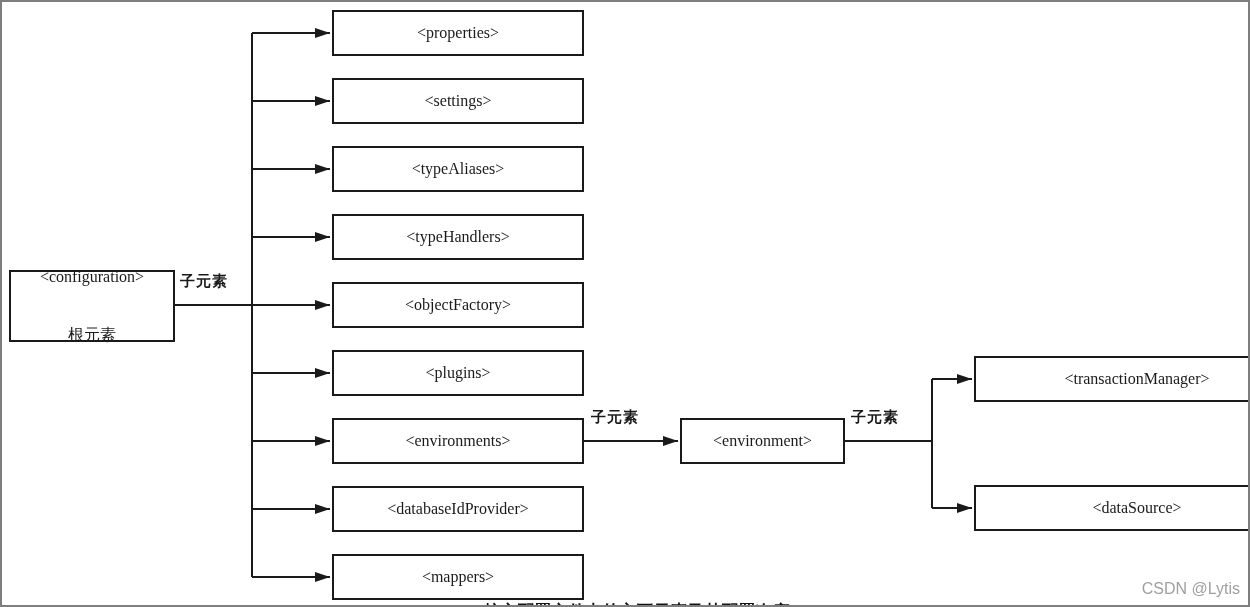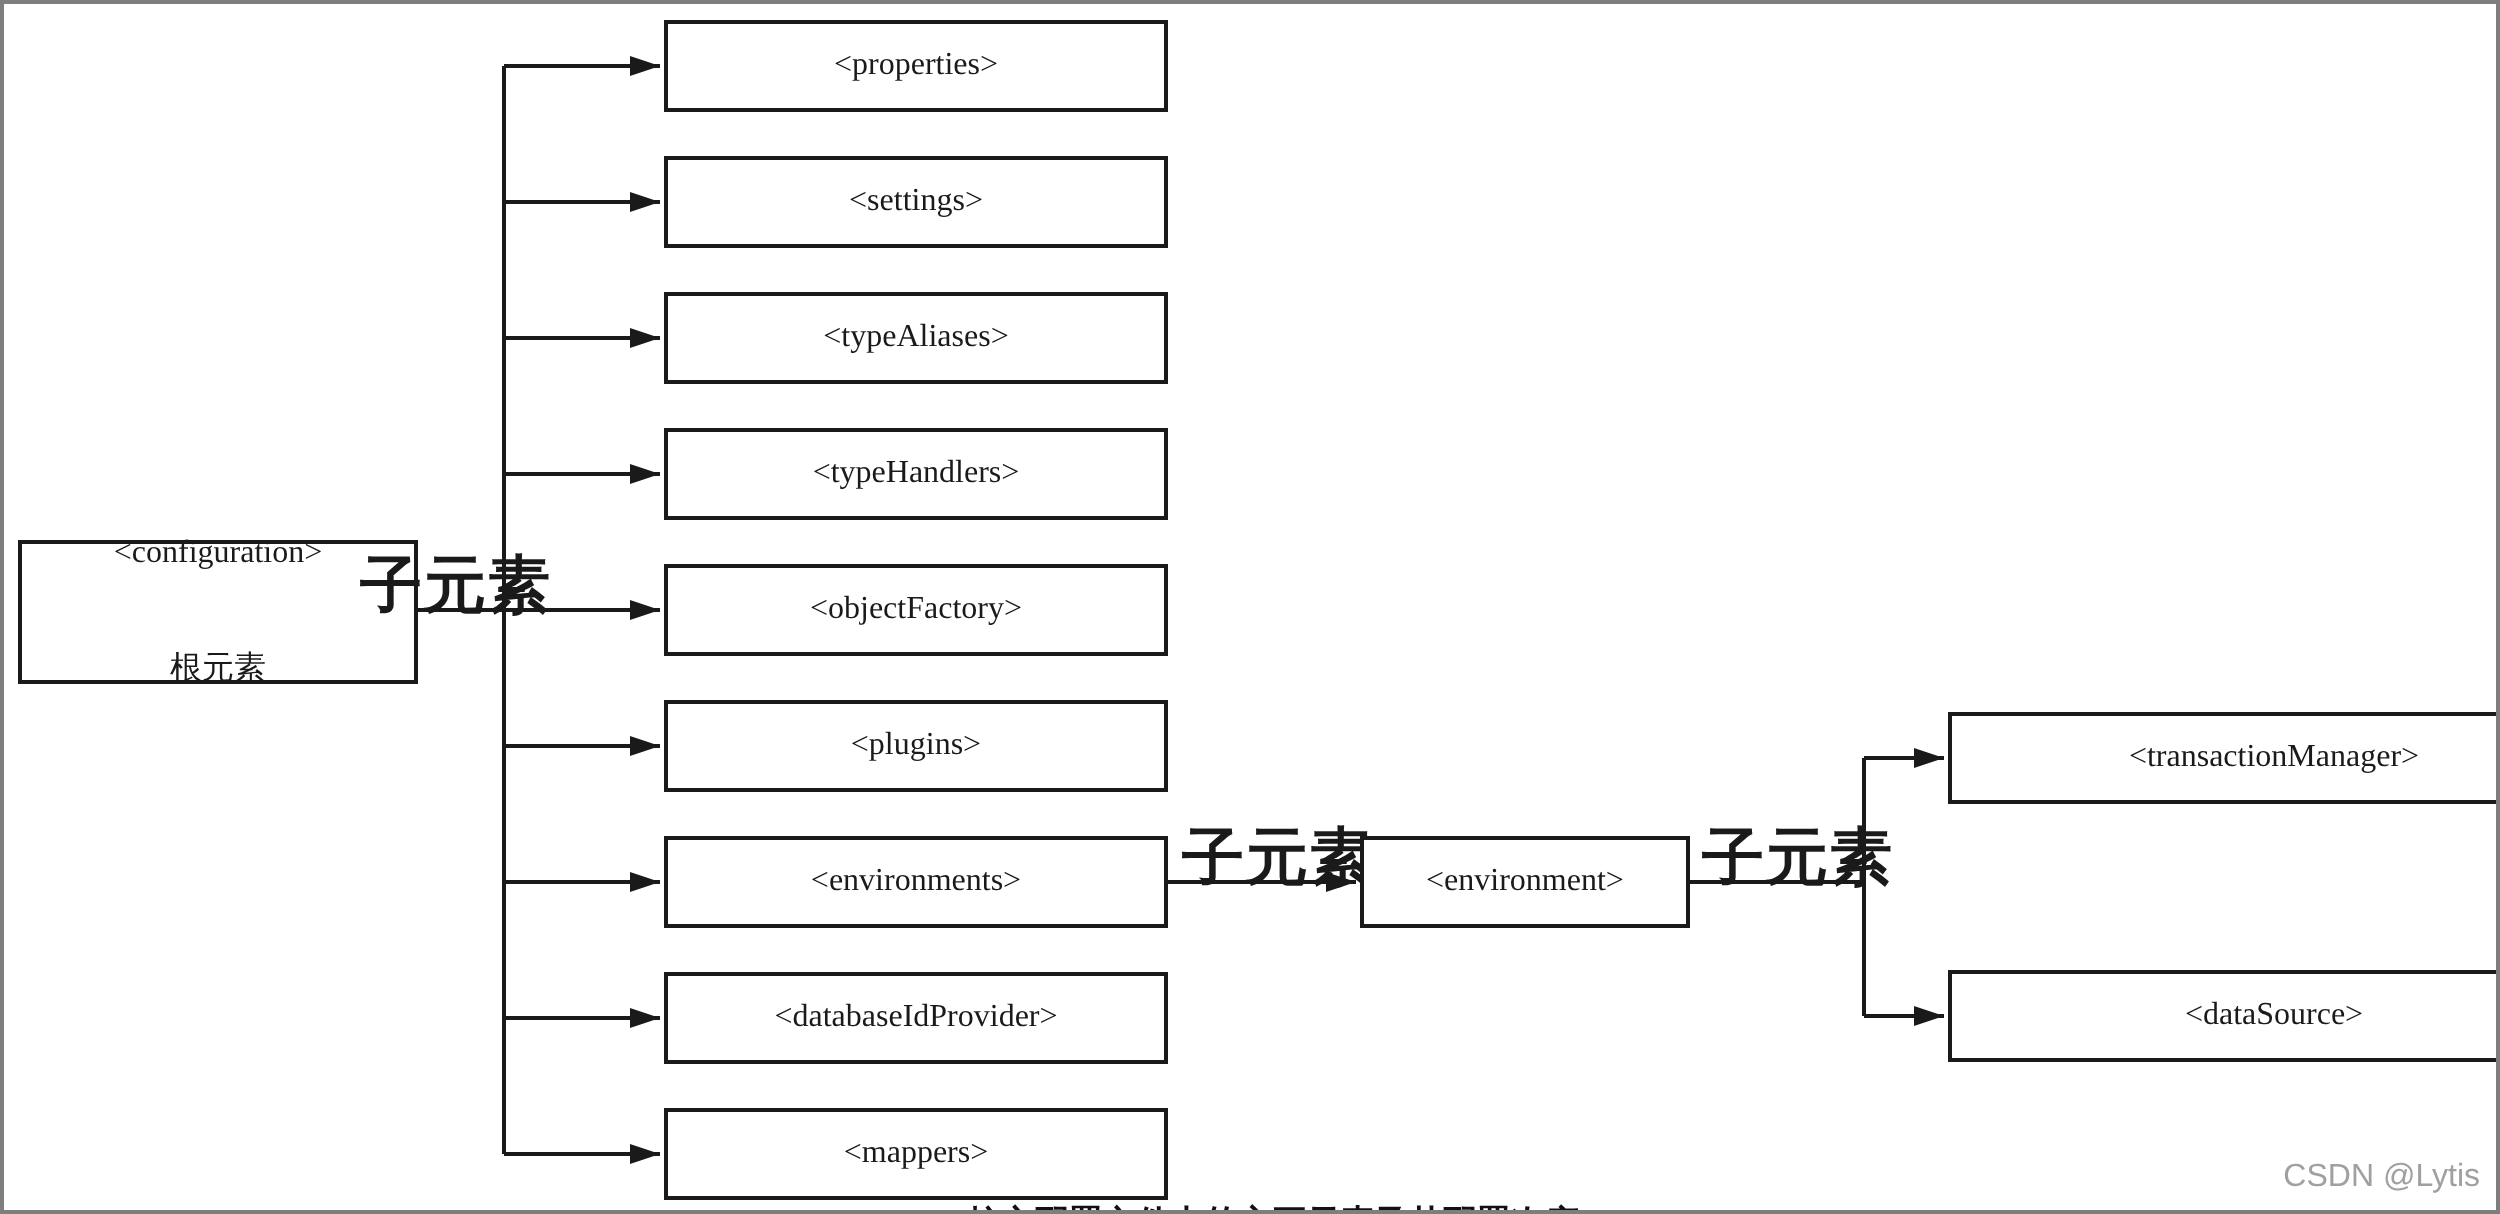--- a/index.html
+++ b/index.html
@@ -27,29 +27,29 @@
     display: flex;
     align-items: center;
     justify-content: center;
     font-size: 16px;
     line-height: 1.1;
     white-space: nowrap;
   }
   .col1 { left: 330px; width: 252px; height: 46px; }
   .col3 { left: 972px; width: 326px; height: 46px; }
   #node-configuration {
-    left: 7px; top: 268px; width: 200px; height: 72px;
+    left: 7px; top: 268px; width: 166px; height: 72px;
     flex-direction: column;
     line-height: 1.35;
     gap: 36px;
   }
   #node-environment { left: 678px; top: 416px; width: 165px; height: 46px; }
   .edge-label {
     position: absolute;
-    font-size: 31px;
+    font-size: 15px;
     font-weight: 700;
     letter-spacing: 1px;
     white-space: nowrap;
   }
   #edge-label-1 { left: 178px; top: 270px; }
   #edge-label-2 { left: 589px; top: 406px; }
   #edge-label-3 { left: 849px; top: 406px; }
   #cropped-caption {
     position: absolute;
     left: 420px; top 600px;

